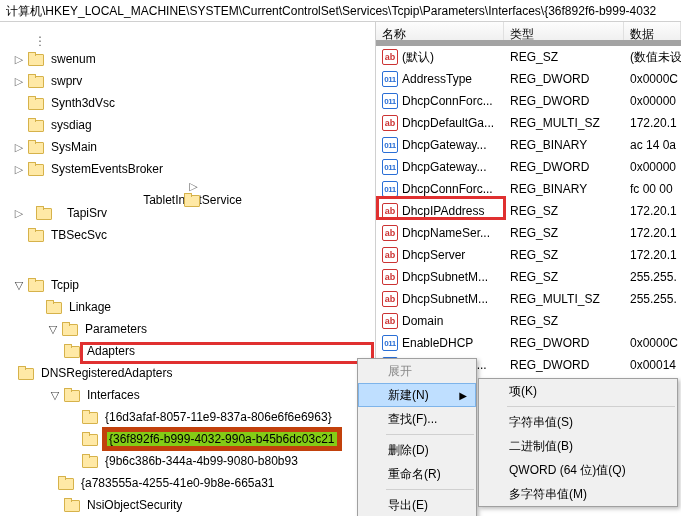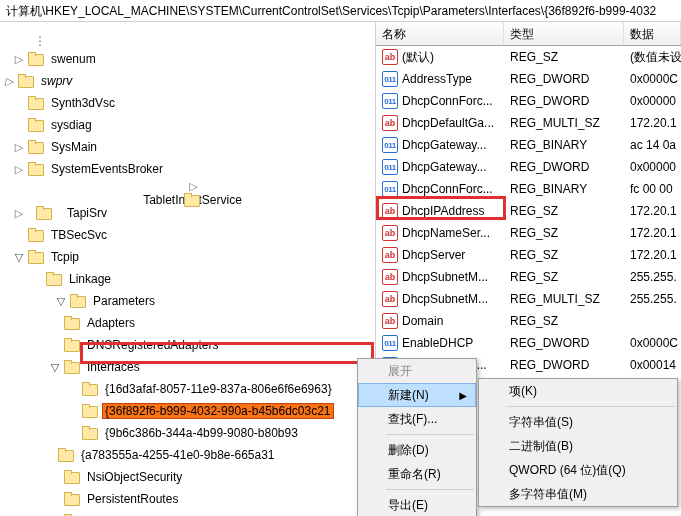--- a/index.html
+++ b/index.html
@@ -1,32 +1,32 @@
 <!DOCTYPE html>
 <html><head>
 <meta charset="utf-8">
 <style>
   * { box-sizing: border-box; margin: 0; padding: 0; font-family: "Microsoft YaHei", "Segoe UI", Tahoma, sans-serif; font-size: 12px; }
   body { background: #fff; width: 681px; height: 516px; overflow: hidden; position: relative; }
   .address-bar { height: 22px; background: #fff; border-bottom: 1px solid #d0d0d0; padding: 3px 6px; white-space: nowrap; overflow: hidden; }
   .main { display: flex; height: 494px; }
   .tree-panel { width: 376px; border-right: 1px solid #d0d0d0; overflow: hidden; padding-top: 4px; position: relative; }
   .tree-row { display: flex; align-items: center; height: 22px; white-space: nowrap; cursor: default; }
-  .tree-row.sel .label { background: #f97316; border: 1px solid #c2410c; padding: 0 2px; }
+  .tree-row.sel .label { background: #84cc16; border: 5px solid #c2410c; padding: 0 2px; }
   .tw { width: 14px; display: inline-flex; justify-content: center; color: #6b6b6b; font-size: 11px; margin-left: 2px; }
   .tw.collapsed::before { content: "▷"; }
   .tw.expanded::before { content: "▽"; color: #404040; }
   .tw.none { visibility: hidden; }
   .fld { width: 16px; height: 14px; margin: 0 4px 0 2px; display: inline-block; position: relative; }
   .fld::before { content: ""; position: absolute; left: 0; top: 2px; width: 14px; height: 10px; background: #ffe9a6; border: 1px solid #d6b24a; border-radius: 1px; }
   .fld::after { content: ""; position: absolute; left: 0; top: 0; width: 6px; height: 3px; background: #ffe9a6; border: 1px solid #d6b24a; border-bottom: none; border-radius: 1px 1px 0 0; }
   .label { padding: 0 3px; }
   .dots { height: 22px; display: flex; align-items: flex-end; justify-content: center; width: 80px; color: #666; }
   .list-panel { flex: 1; overflow: hidden; position: relative; }
-  .list-header { display: flex; height: 24px; border-bottom: 1px solid #a3a3a3; }
+  .list-header { display: flex; height: 24px; border-bottom: 6px solid #a3a3a3; }
   .lh { border-right: 1px solid #e0e0e0; padding: 4px 6px; background: linear-gradient(#fdfdfd,#f0f0f0); white-space: nowrap; overflow: hidden; }
   .col-name { width: 128px; }
   .col-type { width: 120px; }
   .col-data { flex: 1; }
   .list-body { }
   .list-row { display: flex; height: 22px; align-items: center; white-space: nowrap; }
   .lc { padding: 0 6px; overflow: hidden; }
   .lc.name { width: 128px; display: flex; align-items: center; }
   .lc.type { width: 120px; }
   .lc.data { flex: 1; }
@@ -50,21 +50,21 @@
 
 <div class="main">
   <div class="tree-panel">
     <div class="dots">⋮</div>
     <div id="tree-body">
         <div class="tree-row" style="padding-left: 10px;">
           <span class="tw collapsed"></span>
           <span class="fld"></span>
           <span class="label">swenum</span>
         </div>
-        <div class="tree-row" style=" font-style: italic;">
+        <div class="tree-row" style="padding-left: 10px;">
           <span class="tw collapsed"></span>
           <span class="fld"></span>
           <span class="label">swprv</span>
         </div>
         <div class="tree-row" style="padding-left: 10px;">
           <span class="tw none"></span>
           <span class="fld"></span>
           <span class="label">Synth3dVsc</span>
         </div>
         <div class="tree-row" style="padding-left: 10px;">
@@ -90,41 +90,41 @@
         <div class="tree-row" style="padding-left: 10px; gap: 8px;">
           <span class="tw collapsed"></span>
           <span class="fld"></span>
           <span class="label">TapiSrv</span>
         </div>
         <div class="tree-row" style="padding-left: 10px;">
           <span class="tw none"></span>
           <span class="fld"></span>
           <span class="label">TBSecSvc</span>
         </div>
-        <div class="tree-row" style="padding-left: 10px;">
+        <div class="tree-row" style="padding-left: 10px; margin-top: 28px;">
           <span class="tw expanded"></span>
           <span class="fld"></span>
           <span class="label">Tcpip</span>
         </div>
         <div class="tree-row" style="padding-left: 28px;">
           <span class="tw none"></span>
           <span class="fld"></span>
           <span class="label">Linkage</span>
         </div>
-        <div class="tree-row" style="padding-left: 44px; margin-left: 8px;">
+        <div class="tree-row" style="padding-left: 44px;">
           <span class="tw expanded"></span>
           <span class="fld"></span>
           <span class="label">Parameters</span>
         </div>
         <div class="tree-row" style="padding-left: 46px;">
           <span class="tw none"></span>
           <span class="fld"></span>
           <span class="label">Adapters</span>
         </div>
-        <div class="tree-row" style="padding-left: 46px;">
+        <div class="tree-row" style="">
           <span class="tw none"></span>
           <span class="fld"></span>
           <span class="label">DNSRegisteredAdapters</span>
         </div>
         <div class="tree-row" style="padding-left: 46px;">
           <span class="tw expanded"></span>
           <span class="fld"></span>
           <span class="label">Interfaces</span>
         </div>
         <div class="tree-row" style="padding-left: 64px;">

